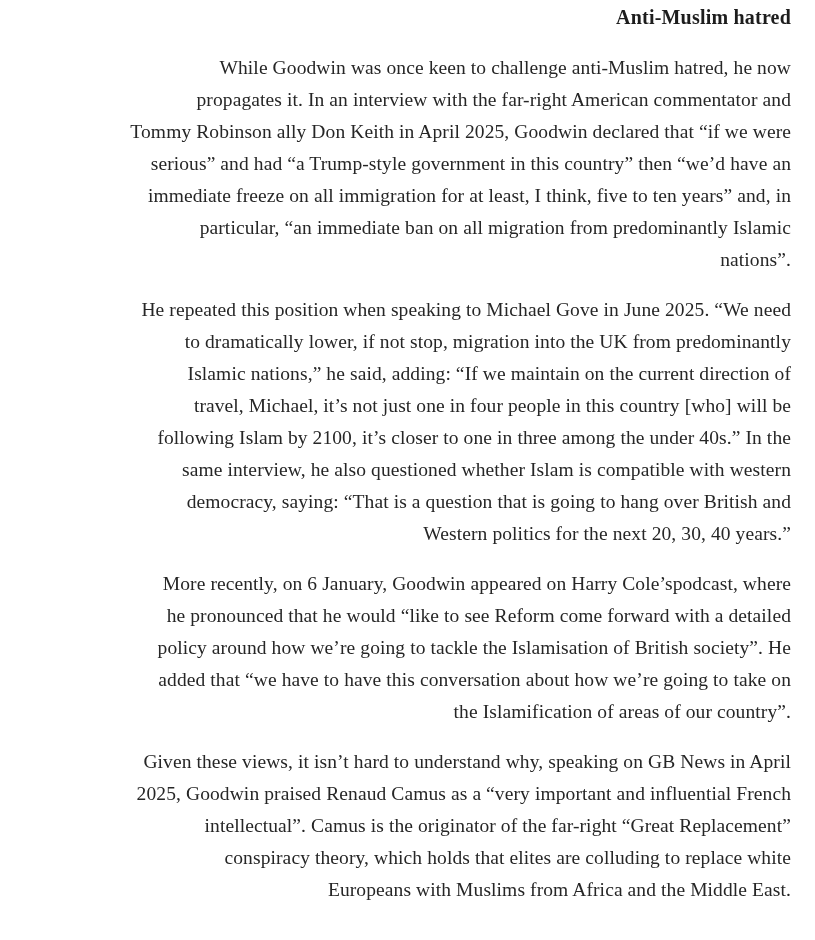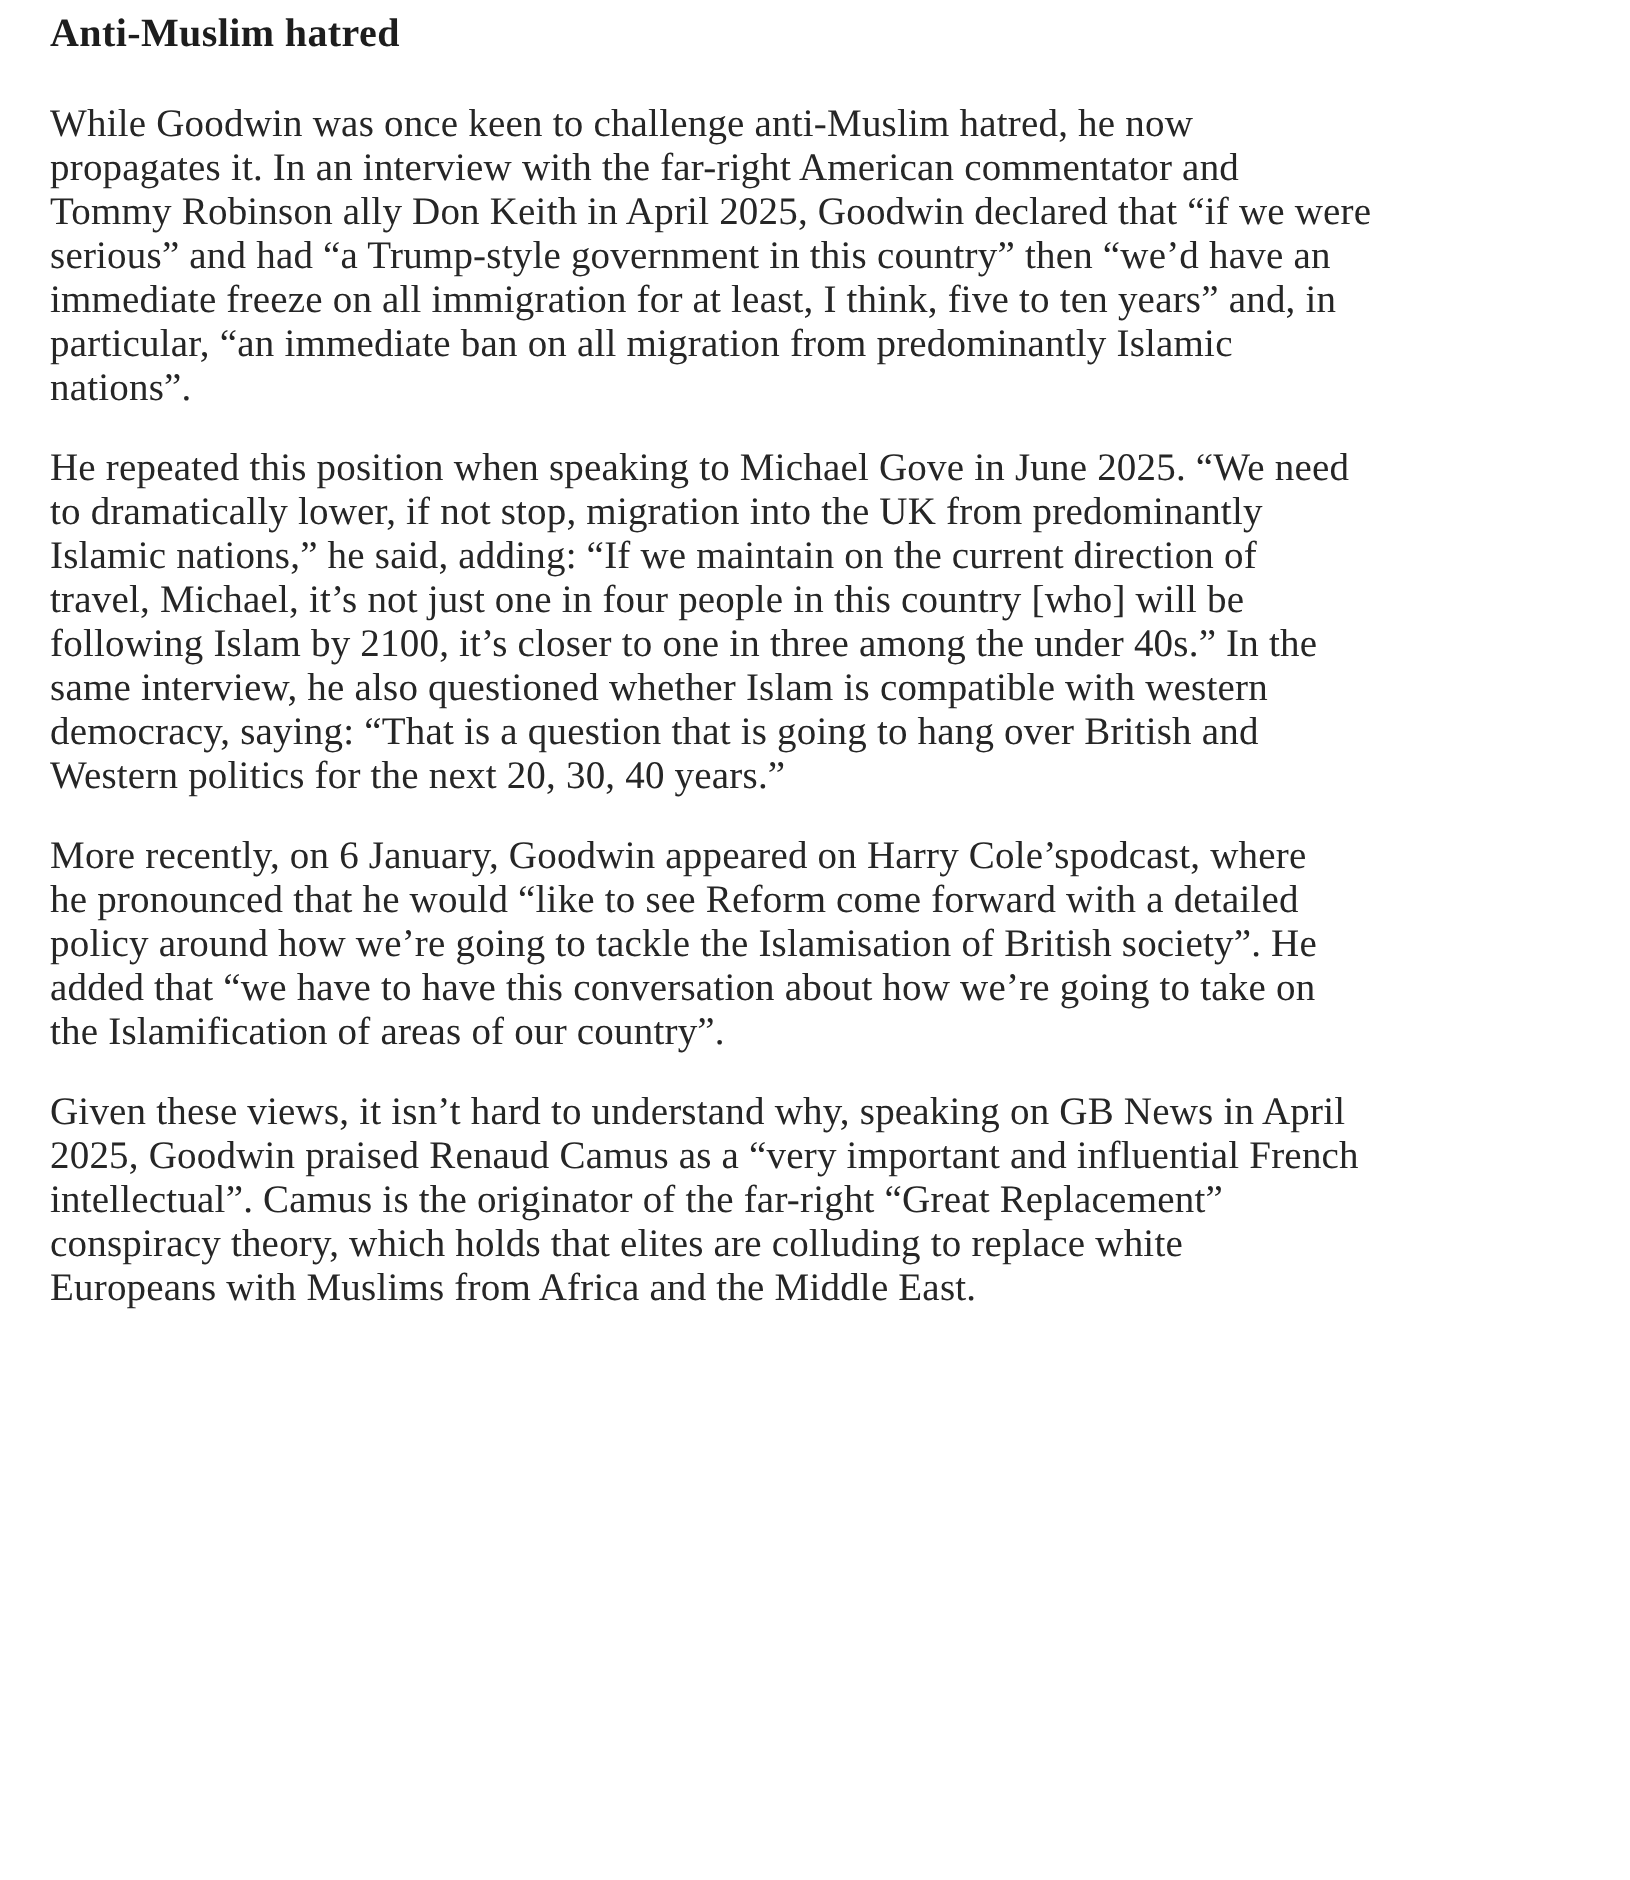--- a/index.html
+++ b/index.html
@@ -9,32 +9,33 @@
     width: 815px;
     height: 940px;
     overflow: hidden;
   }
   .article {
     box-sizing: border-box;
     width: 791px;
     padding: 5px 0 0 25px;
     color: #262626;
     font-family: "Liberation Serif", "DejaVu Serif", serif;
+    text-align: right;
   }
   .heading {
     font-size: 20px;
     font-weight: 700;
     line-height: 24px;
     letter-spacing: 0.2px;
     color: #1d1d1d;
     margin: 0 0 23px 0;
   }
   .para {
     font-size: 19.5px;
-    line-height: 22px;
+    line-height: 32px;
     letter-spacing: 0.1px;
     white-space: pre-line;
     margin: 0 0 18px 0;
   }
 </style>
 </head>
 <body>
 
 <main class="article">
   <h3 class="heading">Anti-Muslim hatred</h3>

